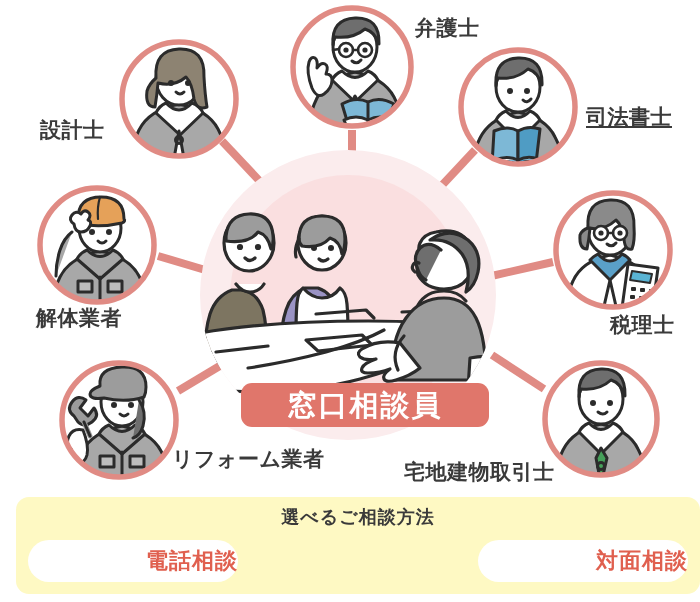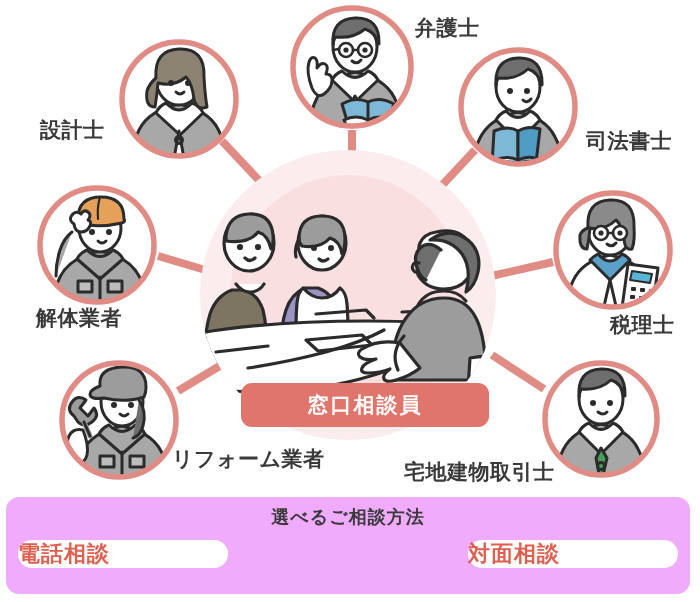--- a/index.html
+++ b/index.html
@@ -53,34 +53,34 @@
     height: 44px;
     background: #e0766b;
     border-radius: 11px;
     display: flex;
     align-items: center;
     justify-content: center;
     box-sizing: border-box;
   }
   .center-badge-text {
     font-family: "DejaVu Sans", "Liberation Sans", sans-serif;
-    font-size: 21px;
+    font-size: 29px;
     font-weight: 700;
     color: #ffffff;
     letter-spacing: 2px;
     line-height: 1;
   }
   
   .methods-panel {
     position: absolute;
-    left: 6px;
+    left: 16px;
     top: 497px;
     width: 684px;
     height: 97px;
-    background: #f0abfc;
+    background: #fef9c3;
     border-radius: 13px;
     box-sizing: border-box;
   }
   .methods-title {
     position: absolute;
     left: 0;
     top: 11px;
     width: 100%;
     text-align: center;
     font-family: "DejaVu Sans", "Liberation Sans", sans-serif;
@@ -94,26 +94,26 @@
     position: absolute;
     left: 12px;
     top: 43px;
     width: 660px;
     display: flex;
     justify-content: space-between;
     align-items: center;
   }
   .method-pill {
     width: 210px;
-    height: 28px;
+    height: 42px;
     background: #ffffff;
     border-radius: 21px;
     display: flex;
     align-items: center;
-    justify-content: flex-start;
+    justify-content: flex-end;
     box-sizing: border-box;
   }
   .method-pill-text {
     font-family: "DejaVu Sans", "Liberation Sans", sans-serif;
     font-size: 22px;
     font-weight: 700;
     color: #e0604f;
     letter-spacing: 1px;
     line-height: 1;
   }
@@ -372,21 +372,21 @@
 
           <path d="M74 224 q-6 -4 -2 -9 q4 -5 9 -1 q3 -5 7 -2 q4 3 0 8 q4 1 2 6 q-3 6 -9 6 q-6 0 -7 -8 z" fill="#ffffff"></path>
           <path d="M72 232 q-8 6 -12 18 q-4 12 -4 26" fill="#a8a8a8"></path>
         </g>
         <circle cx="97" cy="245" r="57" fill="none" stroke="#e08b84" stroke-width="5.5"></circle>
       </g>
     </svg>
 
     <div class="node-label" style="left:40px;  top:120px;">設計士</div>
     <div class="node-label" style="left:415px; top:18px;">弁護士</div>
-    <div class="node-label" style="left:586px; top:131px;">司法書士</div>
+    <div class="node-label" style="left:586px; top:107px;text-decoration:underline;">司法書士</div>
     <div class="node-label" style="left:610px; top:315px;">税理士</div>
     <div class="node-label" style="left:404px; top:462px;">宅地建物取引士</div>
     <div class="node-label" style="left:172px; top:449px;">リフォーム業者</div>
     <div class="node-label" style="left:36px;  top:308px;">解体業者</div>
 
     <div class="center-badge">
       <span class="center-badge-text">窓口相談員</span>
     </div>
   </div>
 

